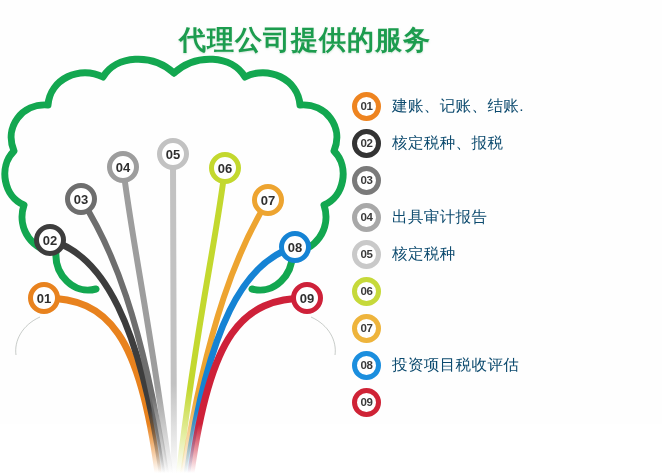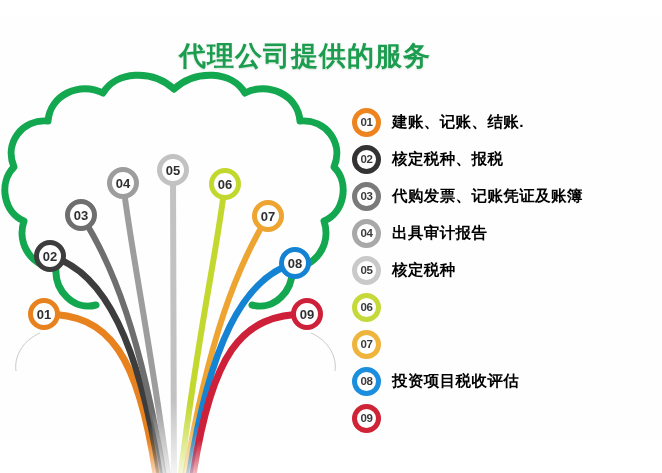--- a/index.html
+++ b/index.html
@@ -2,21 +2,21 @@
 <html><head>
 <meta charset="utf-8">
 <style>
   html,body{margin:0;padding:0;}
   body{
     width:662px;height:473px;
     background:#ffffff;
     font-family:"Liberation Sans","DejaVu Sans",sans-serif;
     overflow:hidden;position:relative;
   }
-  #stage{position:absolute;left:0;top:0;width:662px;height:424px;background:#fefefe;margin-top:16px;}
+  #stage{position:absolute;left:0;top:0;width:662px;height:424px;background:#fefefe;}
 
   
   .title{
     position:absolute;left:0;top:22px;width:610px;
     text-align:center;
     font-size:27px;font-weight:bold;
     color:#1c9c4e;
     letter-spacing:1px;
     text-shadow:0 1px 2px rgba(120,180,140,.35);
   }
@@ -50,22 +50,22 @@
     border:5px solid #cccccc;
     background:#ffffff;
     display:flex;align-items:center;justify-content:center;
     margin-right:11px;
   }
   .legend-ring span{
     font-size:11.5px;font-weight:bold;color:#3a3a3a;
     line-height:1;letter-spacing:-.3px;
   }
   .legend-text{
-    font-size:15.5px;font-weight:bold;
-    color:#000000;
+    font-size:15.5px;font-weight:normal;
+    color:#0c4a6e;
     white-space:nowrap;
     letter-spacing:.4px;
   }
 </style>
 </head>
 <body>
 
 <div id="stage">
 
   <div class="title">代理公司提供的服务</div>
@@ -213,21 +213,20 @@
       <div class="legend-ring" style="border-color:#333333">
         <span>02</span>
       </div>
       <div class="legend-text">核定税种、报税</div>
     </div>
 
     <div class="legend-row">
       <div class="legend-ring" style="border-color:#7a7a7a">
         <span>03</span>
       </div>
-      <div class="legend-text">代购发票、记账凭证及账簿</div>
     </div>
 
     <div class="legend-row">
       <div class="legend-ring" style="border-color:#a8a8a8">
         <span>04</span>
       </div>
       <div class="legend-text">出具审计报告</div>
     </div>
 
     <div class="legend-row">

